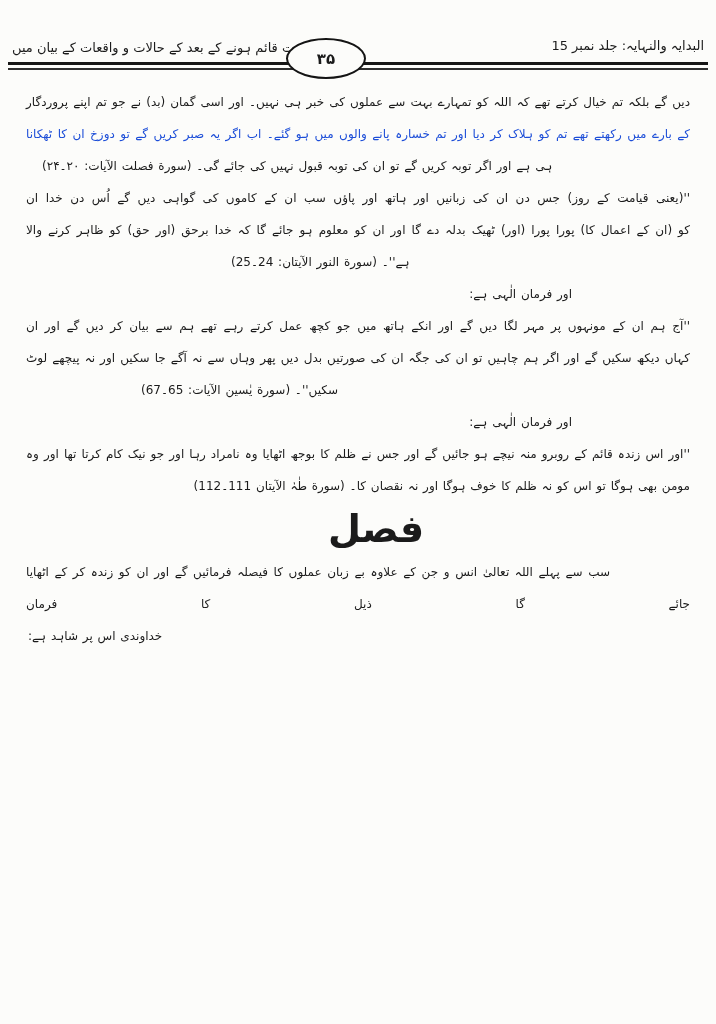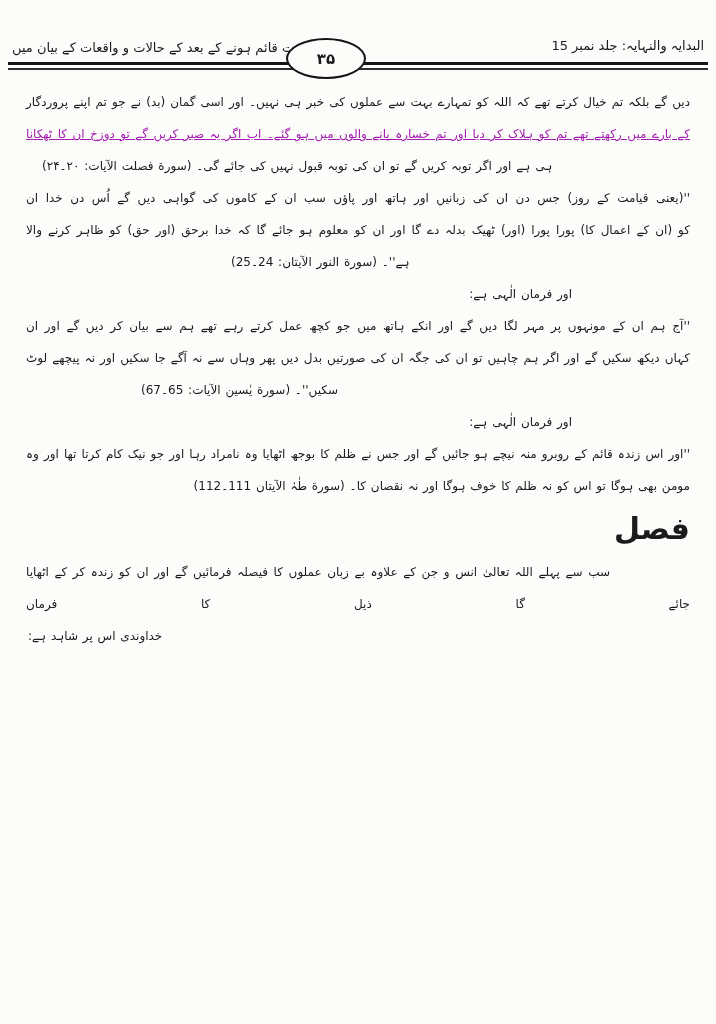--- a/index.html
+++ b/index.html
@@ -44,24 +44,24 @@
   }
   .line.full   { text-align:justify; text-align-last:justify; }
   .line.lead   { padding-right:118px; }
   .line.cont   { text-align:right; }
   .line.ind-sm { text-indent:42px; }
   .line.ind-md { text-indent:80px; }
   .line.tail-a { text-align:left; padding-left:16px; }
   .line.tail-b { text-align:left; padding-left:205px; }
   .line.tail-c { text-align:left; padding-left:115px; }
   .line.tail-e { text-align:left; padding-left:2px; }
-  .line.faded  { color:#a21caf;text-decoration:underline; }
+  .line.faded  { color:#1d4ed8; }
   .line.heading {
-    text-align:right; padding-left:36px;
-    font-size:30px; font-weight:700; line-height:54px; min-height:54px;
+    text-align:center; padding-left:36px;
+    font-size:38px; font-weight:700; line-height:54px; min-height:54px;
   }
 </style>
 </head>
 <body>
 
 <div class="page">
 
   <div class="h-right">البدایہ والنہایہ: جلد نمبر 15</div>
 
   <div class="h-left">قیامت قائم ہونے کے بعد کے حالات و واقعات کے بیان میں</div>

